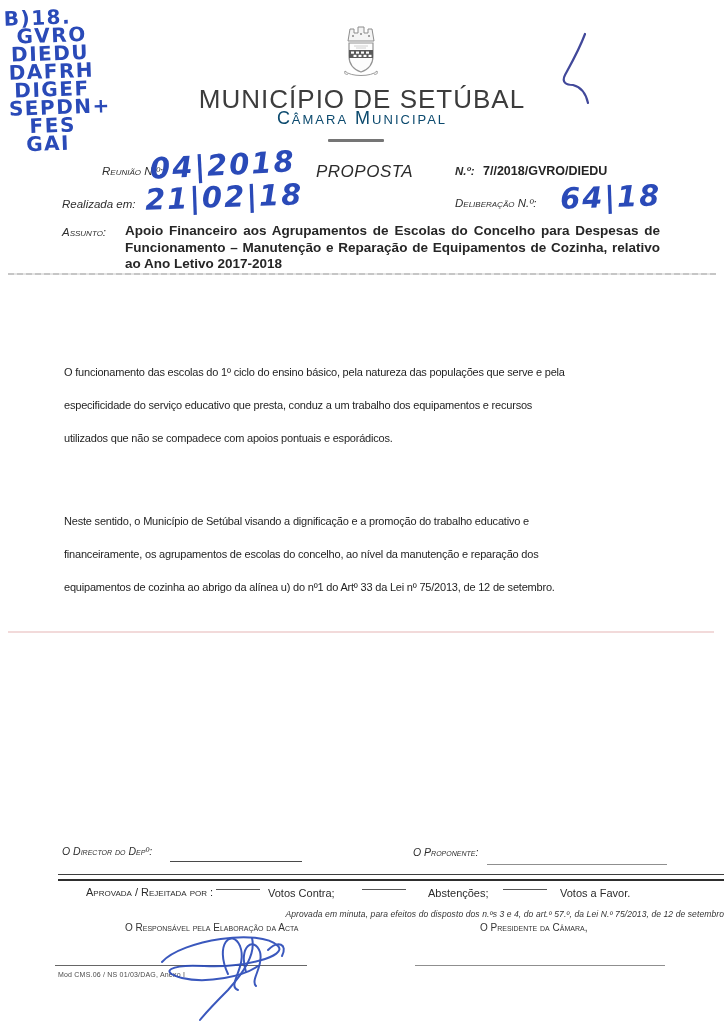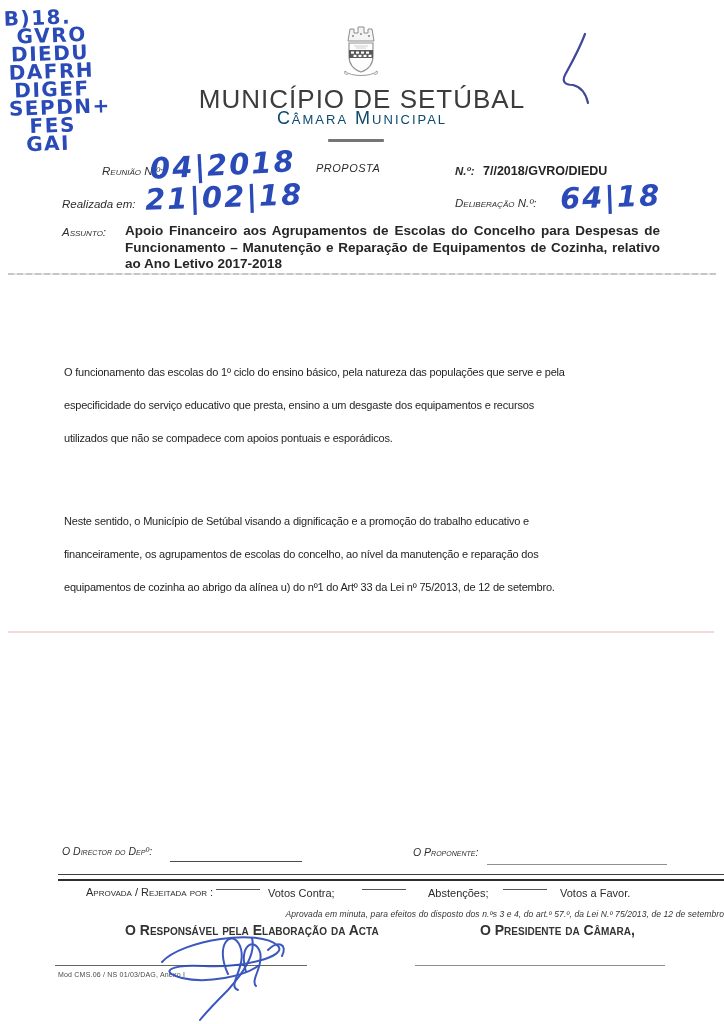--- a/index.html
+++ b/index.html
@@ -21,38 +21,38 @@
   .corner-code .line:nth-child(8){margin-left:18px;}
   .hand-big{font-size:29px;font-style:italic;letter-spacing:2px;white-space:nowrap;}
   
   .title-muni{left:0;right:0;top:84px;text-align:center;font-size:26px;letter-spacing:1px;color:#3c3c3c;}
   .title-cham{left:0;right:0;top:108px;text-align:center;font-size:18px;font-variant:small-caps;letter-spacing:2px;color:#0c4a6e;}
   .header-divider{left:328px;top:139px;width:56px;height:3px;background:#757575;border-radius:1px;}
   
   .lab{font-style:italic;color:#2e2e2e;}
   .sc{font-variant:small-caps;}
   .meta-lab{font-size:11.5px;}
-  .proposta{font-size:11px;font-style:italic;letter-spacing:.5px;color:#2b2b2b;}
+  .proposta{font-size:17px;font-style:italic;letter-spacing:.5px;color:#2b2b2b;}
   .num-val{font-size:12.5px;font-weight:700;color:#242424;}
   
   .assunto-text{font-size:13.5px;font-weight:700;line-height:16.5px;text-align:justify;color:#262626;}
   .rule-speckle{height:2px;opacity:.75;background:repeating-linear-gradient(90deg,#b3b3b3 0 6px,#dcdcdc 6px 9px);}
   
   .para{font-size:11px;letter-spacing:-.2px;color:#1f1f1f;}
   .para .line{height:33px;line-height:33px;white-space:nowrap;}
   .faint-line{height:2px;background:#f2dada;}
   
   .small-lab{font-size:10.5px;}
   .uline{border-bottom:1.5px solid #4a4a4a;height:1px;}
   .uline-light{border-bottom:1.5px solid #8f8f8f;height:1px;}
   .double-rule{height:4px;border-top:1.5px solid #3e3e3e;border-bottom:2.5px solid #2e2e2e;}
   .vote-lab{font-size:11px;color:#2b2b2b;}
   .blank{border-bottom:1px solid #555;width:44px;height:11px;}
   .minuta{font-size:8.5px;font-style:italic;color:#333;letter-spacing:.1px;}
-  .tiny-lab{font-size:14px;color:#333;font-weight:bold;}
+  .tiny-lab{font-size:10px;color:#333;}
   .form-code{font-size:7px;color:#4a4a4a;letter-spacing:.2px;}
   svg{display:block;}
 </style>
 </head>
 <body>
 
 <div class="page">
 
   <div class="abs ink corner-code">
       <div class="line">B)18.</div>
@@ -106,21 +106,21 @@
   <div class="abs ink hand-big" style="left:145px;top:180px;transform:rotate(-2deg);">21|02|18</div>
   <div class="abs lab sc meta-lab" style="left:455px;top:197px;">Deliberação N.º:</div>
   <div class="abs ink hand-big" style="left:560px;top:180px;transform:rotate(-2deg);">64|18</div>
 
   <div class="abs lab sc meta-lab" style="left:62px;top:226px;">Assunto:</div>
   <div class="abs assunto-text" style="left:125px;top:223px;width:535px;">Apoio Financeiro aos Agrupamentos de Escolas do Concelho para Despesas de Funcionamento – Manutenção e Reparação de Equipamentos de Cozinha, relativo ao Ano Letivo 2017-2018</div>
   <div class="abs rule-speckle" style="left:8px;top:273px;width:708px;"></div>
 
   <div class="abs para" style="left:64px;top:356px;">
       <div class="line">O funcionamento das escolas do 1º ciclo do ensino básico, pela natureza das populações que serve e pela</div>
-      <div class="line">especificidade do serviço educativo que presta, ensino a um desgaste dos equipamentos e recursos</div>
+      <div class="line">especificidade do serviço educativo que presta, conduz a um trabalho dos equipamentos e recursos</div>
       <div class="line">utilizados que não se compadece com apoios pontuais e esporádicos.</div>
     </div>
   <div class="abs para" style="left:64px;top:505px;">
       <div class="line">Neste sentido, o Município de Setúbal visando a dignificação e a promoção do trabalho educativo e</div>
       <div class="line">financeiramente, os agrupamentos de escolas do concelho, ao nível da manutenção e reparação dos</div>
       <div class="line">equipamentos de cozinha ao abrigo da alínea u) do nº1 do Artº 33 da Lei nº 75/2013, de 12 de setembro.</div>
     </div>
   <div class="abs faint-line" style="left:8px;top:631px;width:706px;"></div>
 
   <div class="abs lab sc small-lab" style="left:62px;top:845px;">O Director do Depº:</div>

